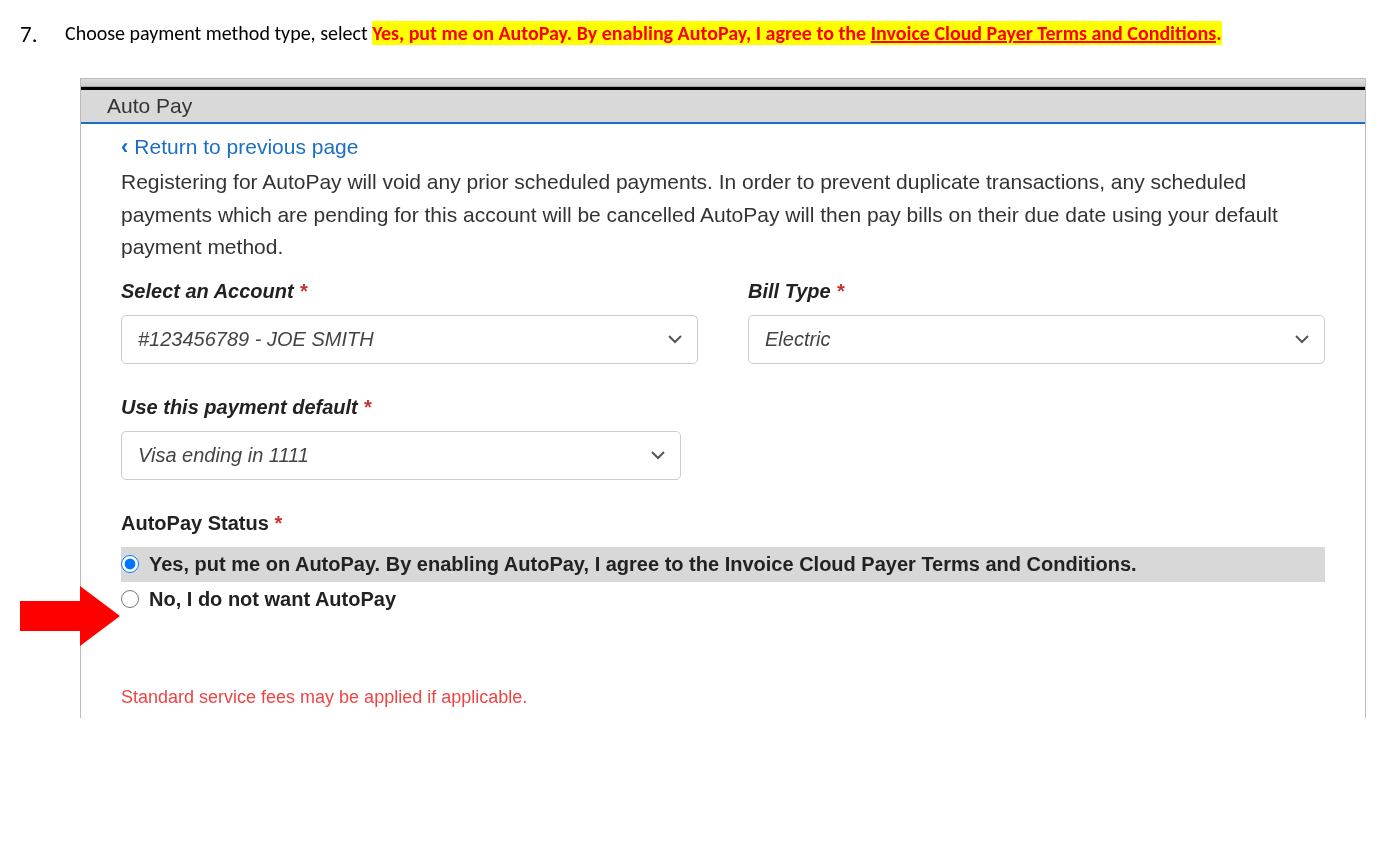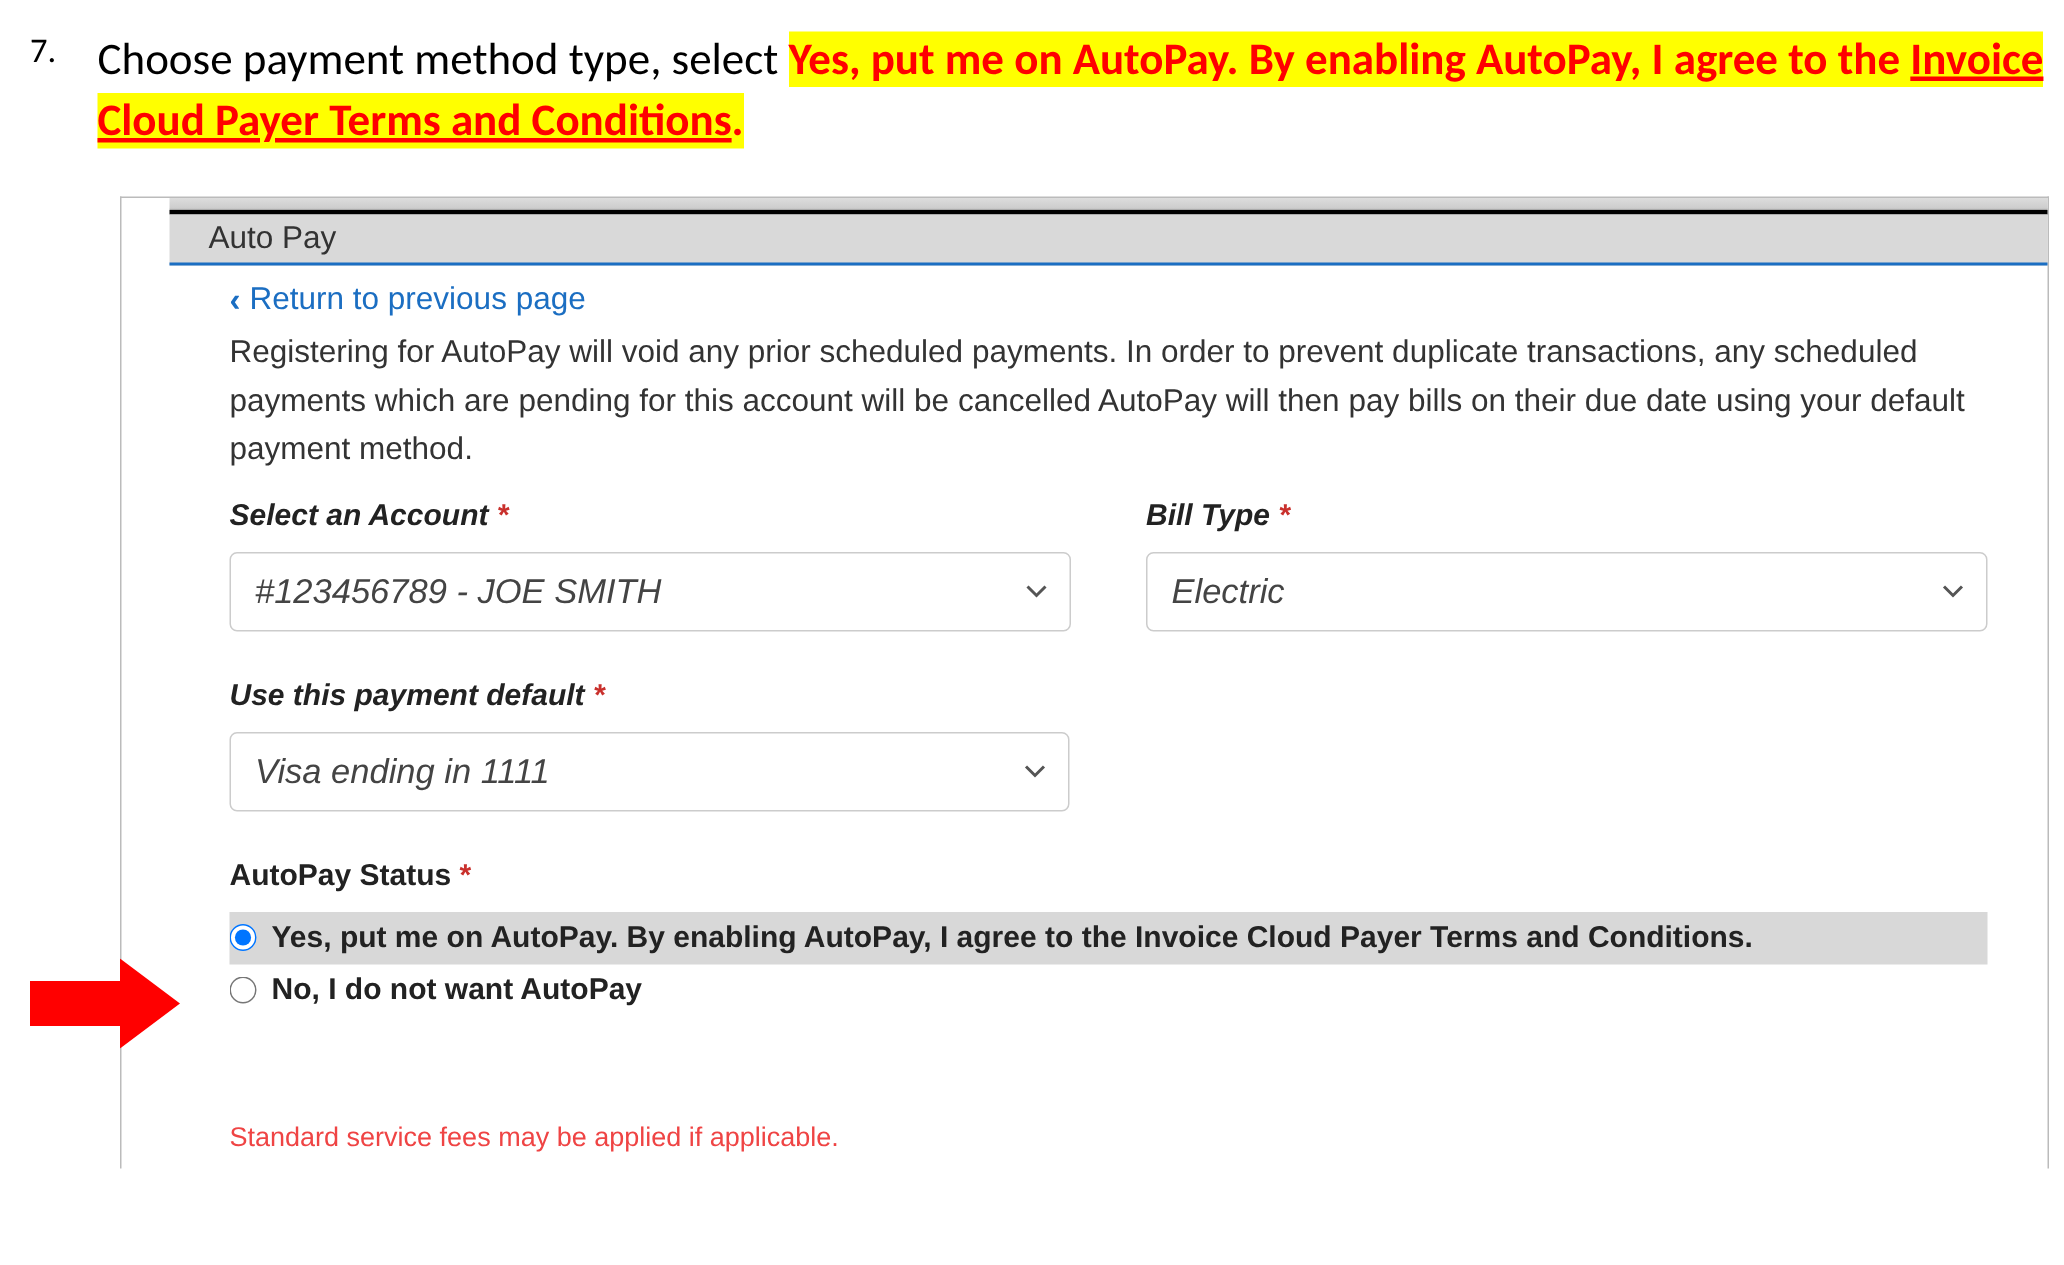--- a/index.html
+++ b/index.html
@@ -18,21 +18,21 @@
       gap: 20px;
       margin-bottom: 30px;
       padding-left: 10px;
     }
     .instruction-number {
       font-size: 23px;
       color: #000;
       min-width: 25px;
     }
     .instruction-text {
-      font-size: 30px;
+      font-size: 20px;
       color: #000;
       line-height: 1.35;
     }
     .highlight {
       background: #ffff00;
       color: #ff0000;
       font-weight: bold;
     }
     .highlight-link {
       background: #ffff00;
@@ -52,21 +52,20 @@
       width: 100px;
       height: 60px;
     }
     .arrow svg {
       width: 100%;
       height: 100%;
     }
     .panel-outer {
       border: 1px solid #bbb;
       border-bottom: none;
-      padding-left: 32px;
     }
     .panel-topbar {
       height: 8px;
       background: linear-gradient(#ddd, #ccc);
       border-bottom: 1px solid #aaa;
     }
     .panel-blackbar {
       height: 3px;
       background: #000;
     }
@@ -125,21 +124,21 @@
     }
     .select-wrap {
       position: relative;
     }
     .select-box {
       width: 100%;
       border: 1px solid #ccc;
       border-radius: 5px;
       background: #fff;
       padding: 12px 40px 12px 16px;
-      font-size: 23px;
+      font-size: 20px;
       color: #444;
       cursor: pointer;
       font-family: Arial, sans-serif;
     }
     .select-caret {
       position: absolute;
       right: 16px;
       top: 50%;
       transform: translateY(-50%);
       pointer-events: none;

